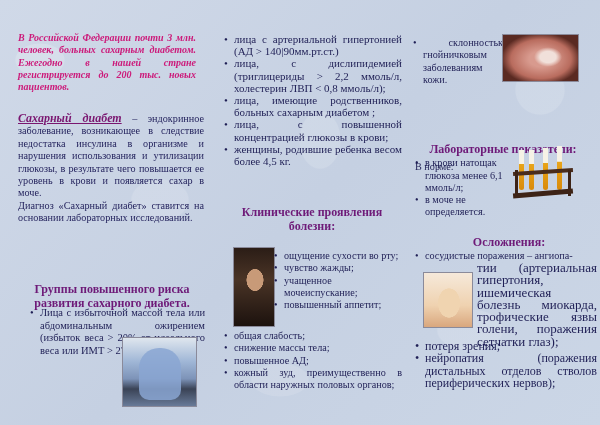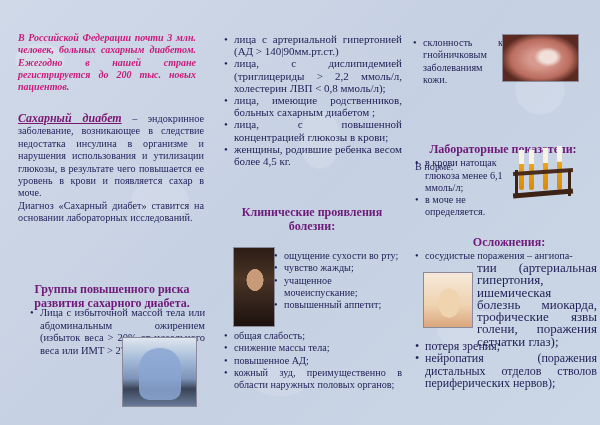--- a/index.html
+++ b/index.html
@@ -75,21 +75,21 @@
   }
   .clinic-list-b {
     position: absolute; left: 14px; top: 330px; width: 178px;
     font-size: 10.2px; line-height: 12.3px; text-align: justify;
   }
 
   .skin-list {
     position: absolute; left: 8px; top: 37px; width: 90px;
     font-size: 10.2px; line-height: 12.3px;
   }
-  .skin-list .l1 { display: flex; justify-content: space-between; }
+  .skin-list .l1 { display: flex; justify-content: flex-end; }
   .photo-skin {
     left: 97px; top: 34px; width: 77px; height: 48px;
     background: radial-gradient(ellipse 20px 14px at 45px 22px, #f1e0da 40%, transparent 70%),
                 radial-gradient(ellipse 40px 26px at 38px 24px, #d89a8e 30%, #b96c5e 75%, #5a2a22 100%);
   }
   .lab-heading { position: absolute; left: 8px; top: 142px; width: 180px; font-size: 12px; }
   .lab-text {
     position: absolute; left: 10px; top: 148px; margin-top: 0; width: 100px;
     font-size: 10.2px; line-height: 12.3px; top: 145px;
   }

